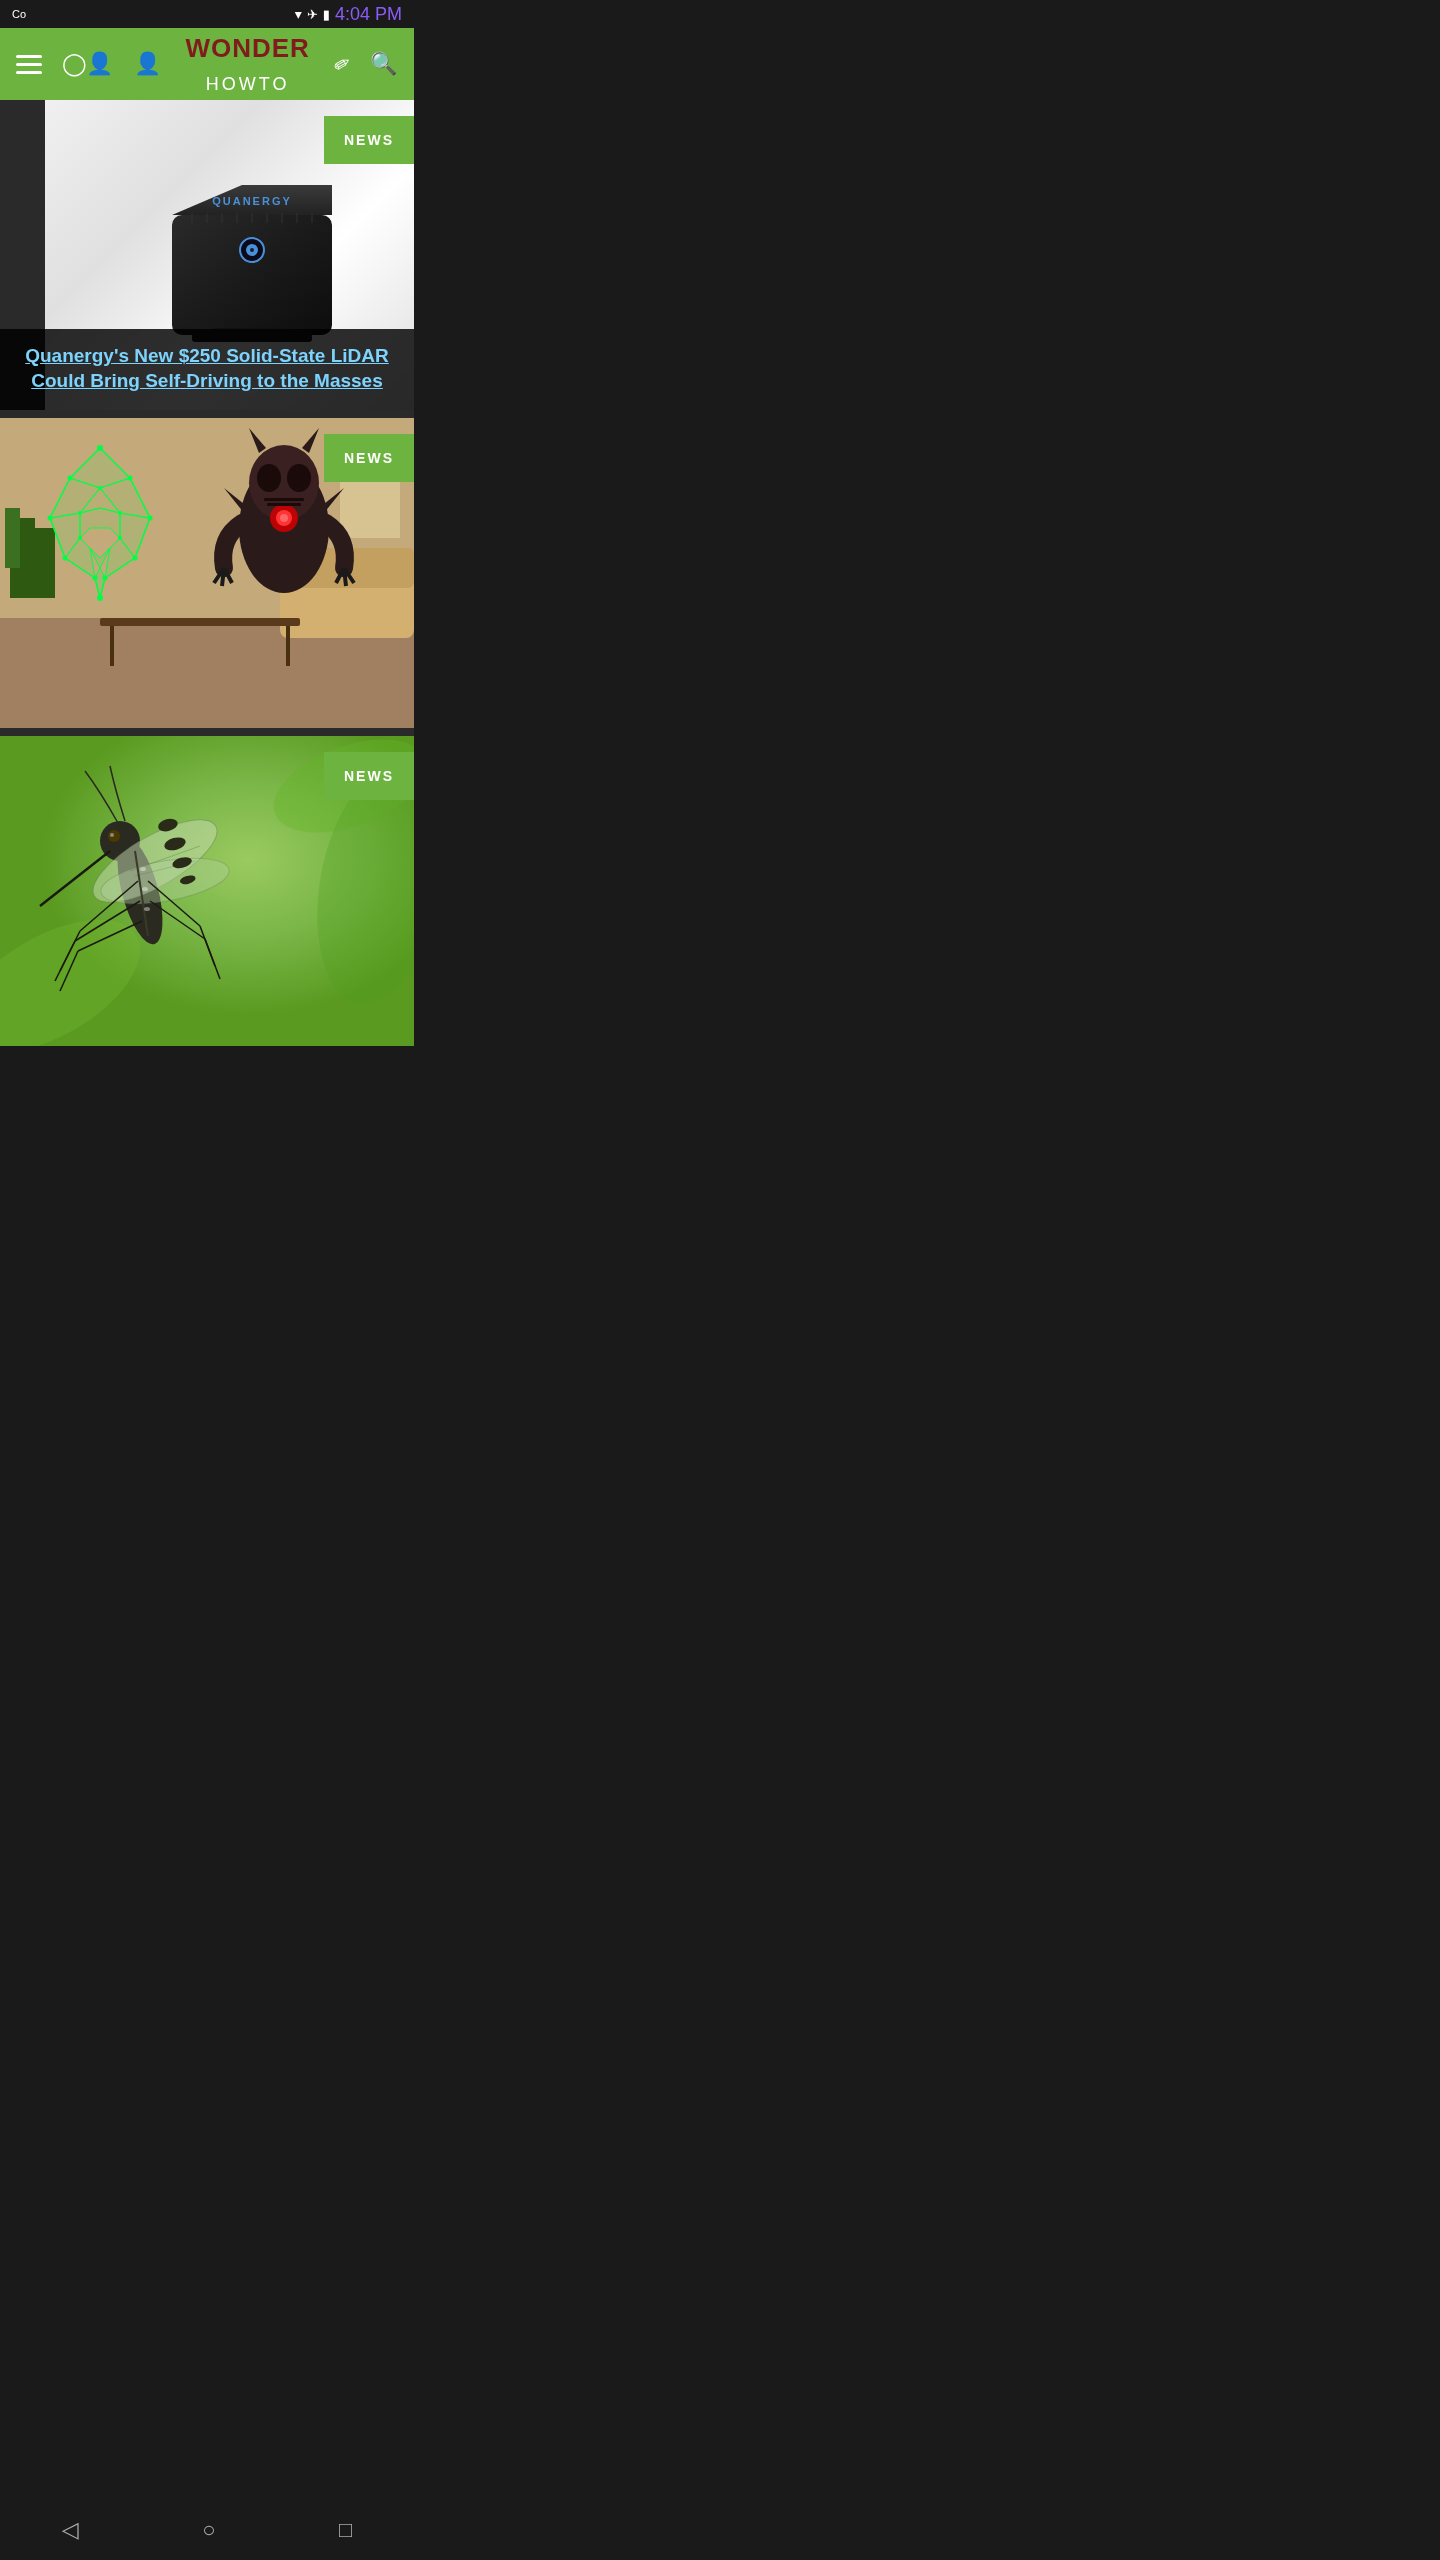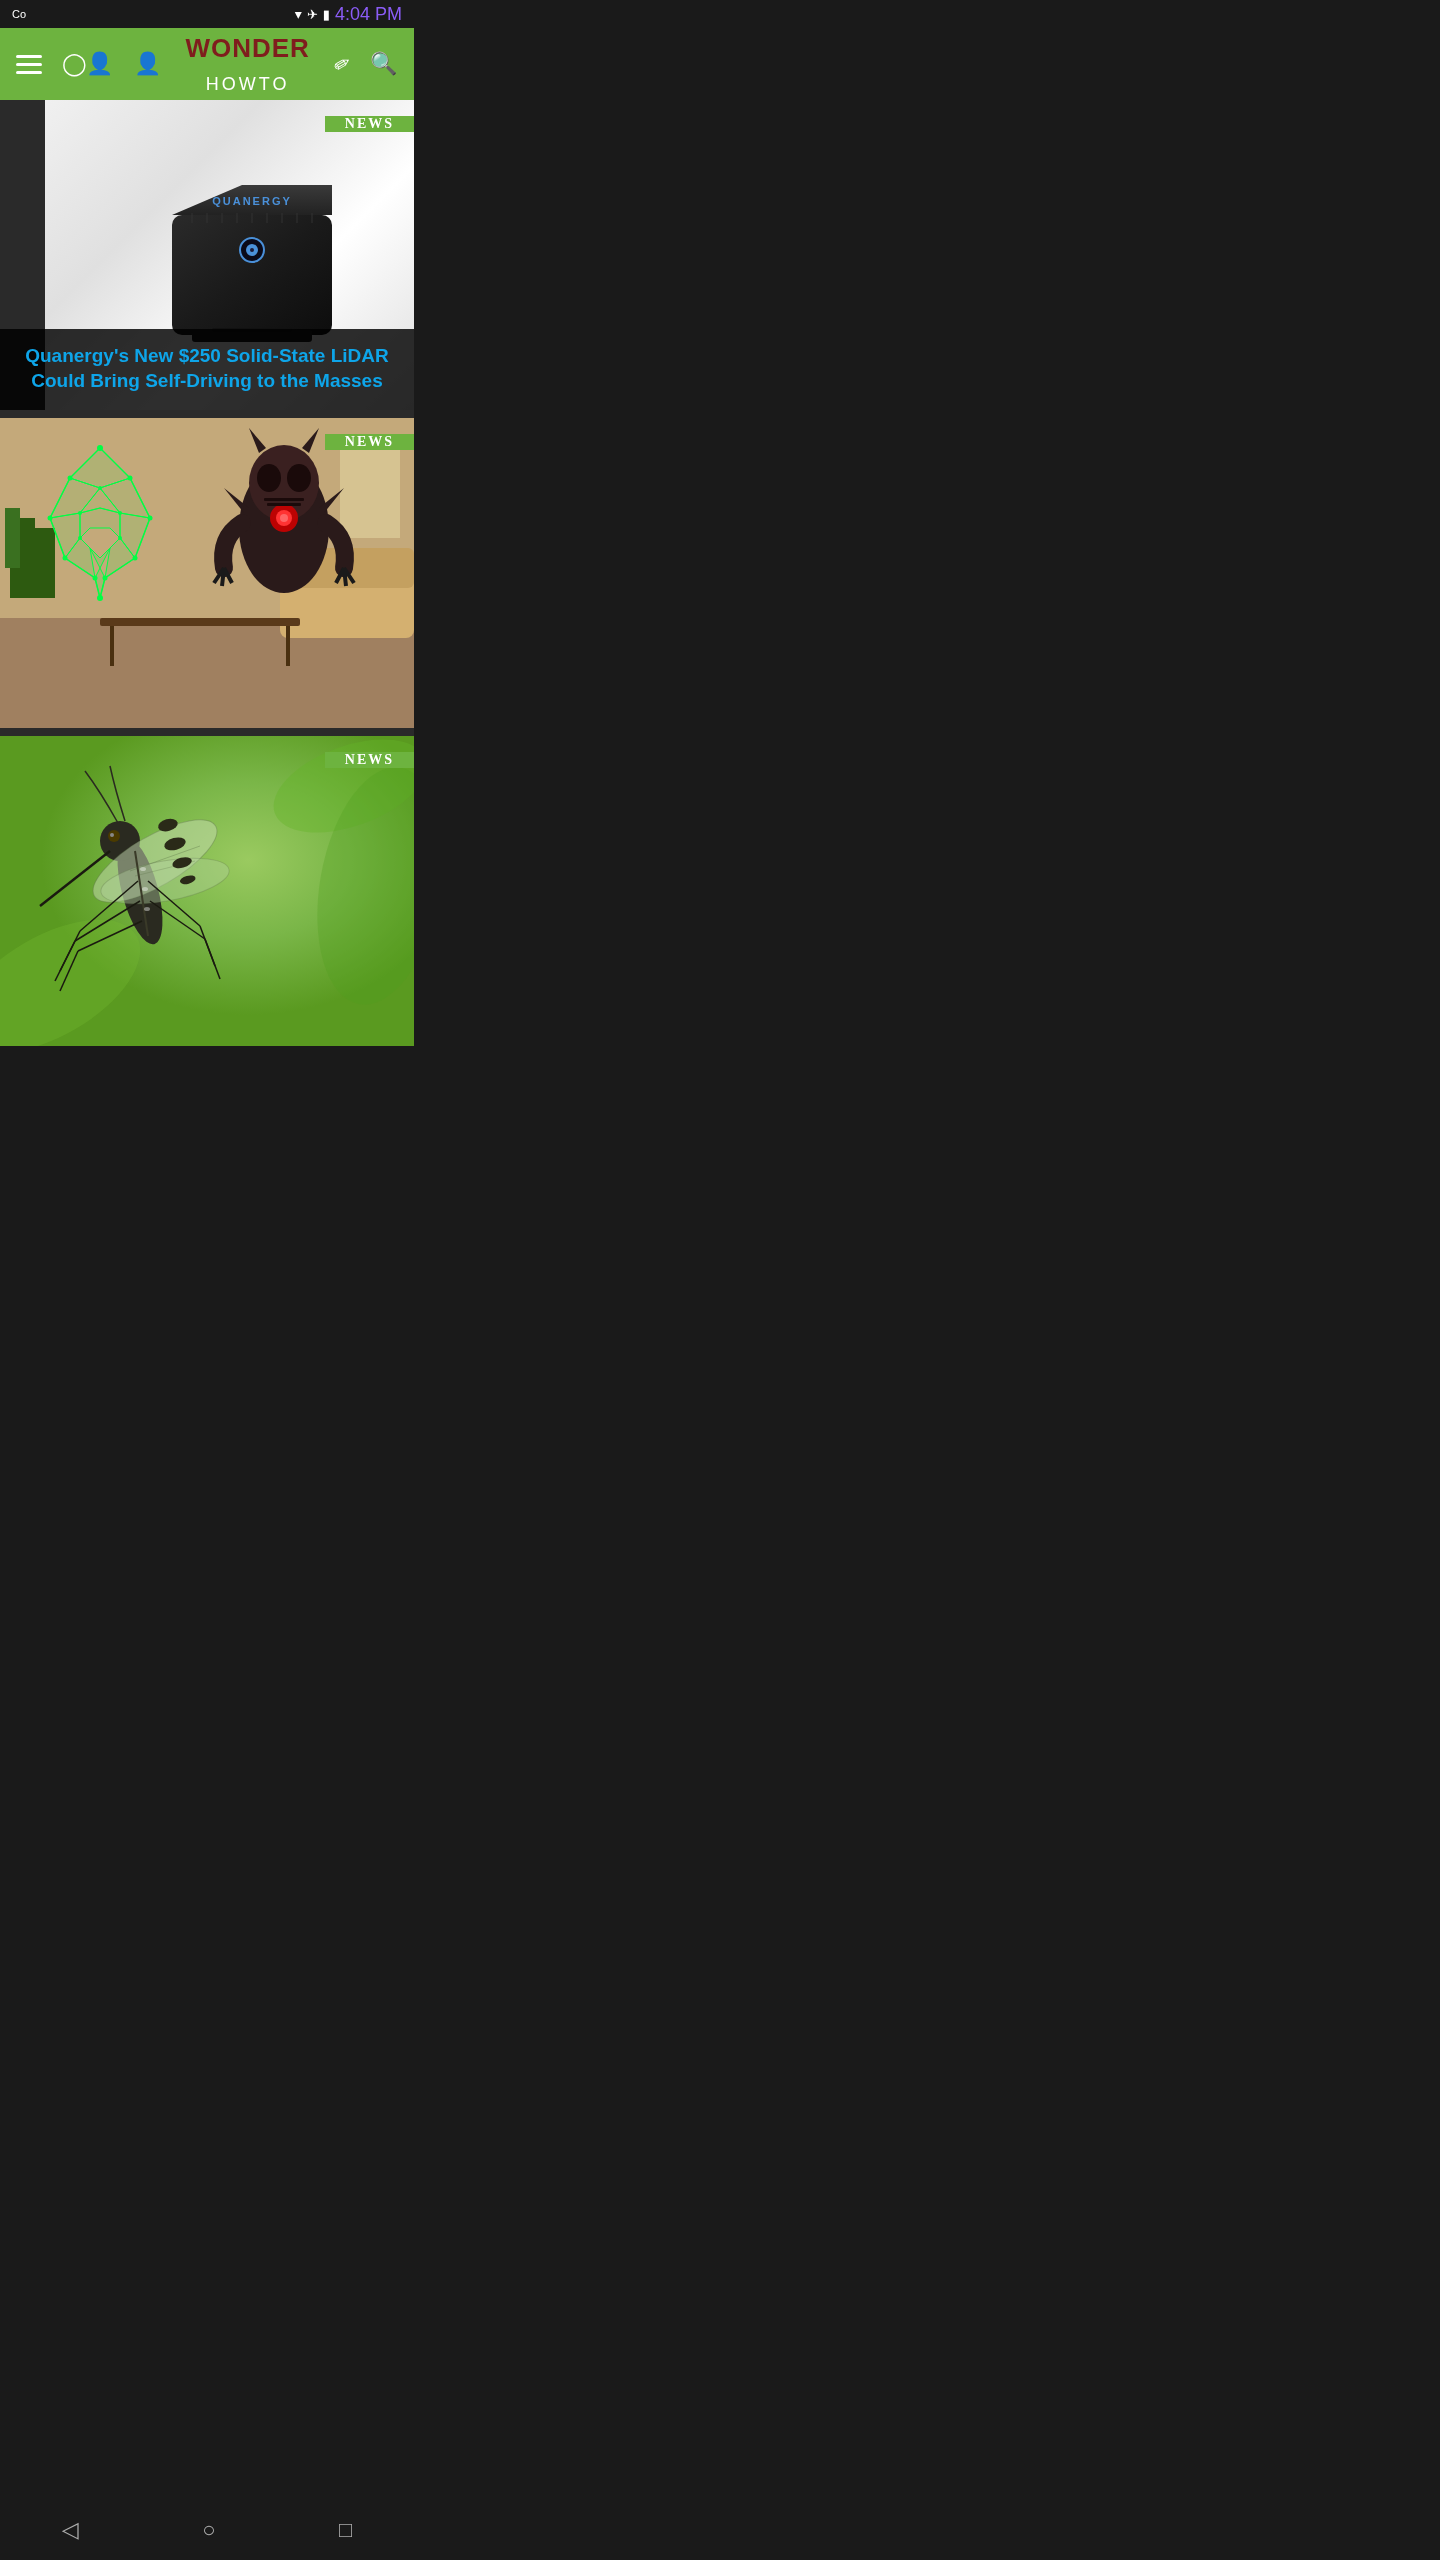--- a/index.html
+++ b/index.html
@@ -139,40 +139,40 @@
     
     .news-badge {
       position: absolute;
       top: 16px;
       right: 0;
       background: #6db33f;
       color: white;
       font-size: 14px;
       font-weight: 600;
       letter-spacing: 2px;
-      padding: 0 20px;
-      font-family: Liberation Serif, serif;
+      padding: 16px 20px;
     }
 
     
     .card-title-overlay {
       position: absolute;
       bottom: 0;
       left: 0;
       right: 0;
       background: rgba(0, 0, 0, 0.82);
       padding: 14px 16px 16px;
     }
 
     .card-title-overlay h2 {
-      color: #0ea5e9;
+      color: #7dd3fc;
       font-size: 19px;
       font-weight: 700;
       text-align: center;
       line-height: 1.35;
+      text-decoration: underline;
     }
 
     
     .bottom-nav {
       background: #1a1a1a;
       height: 60px;
       display: flex;
       align-items: center;
       justify-content: space-around;
       position: fixed;

